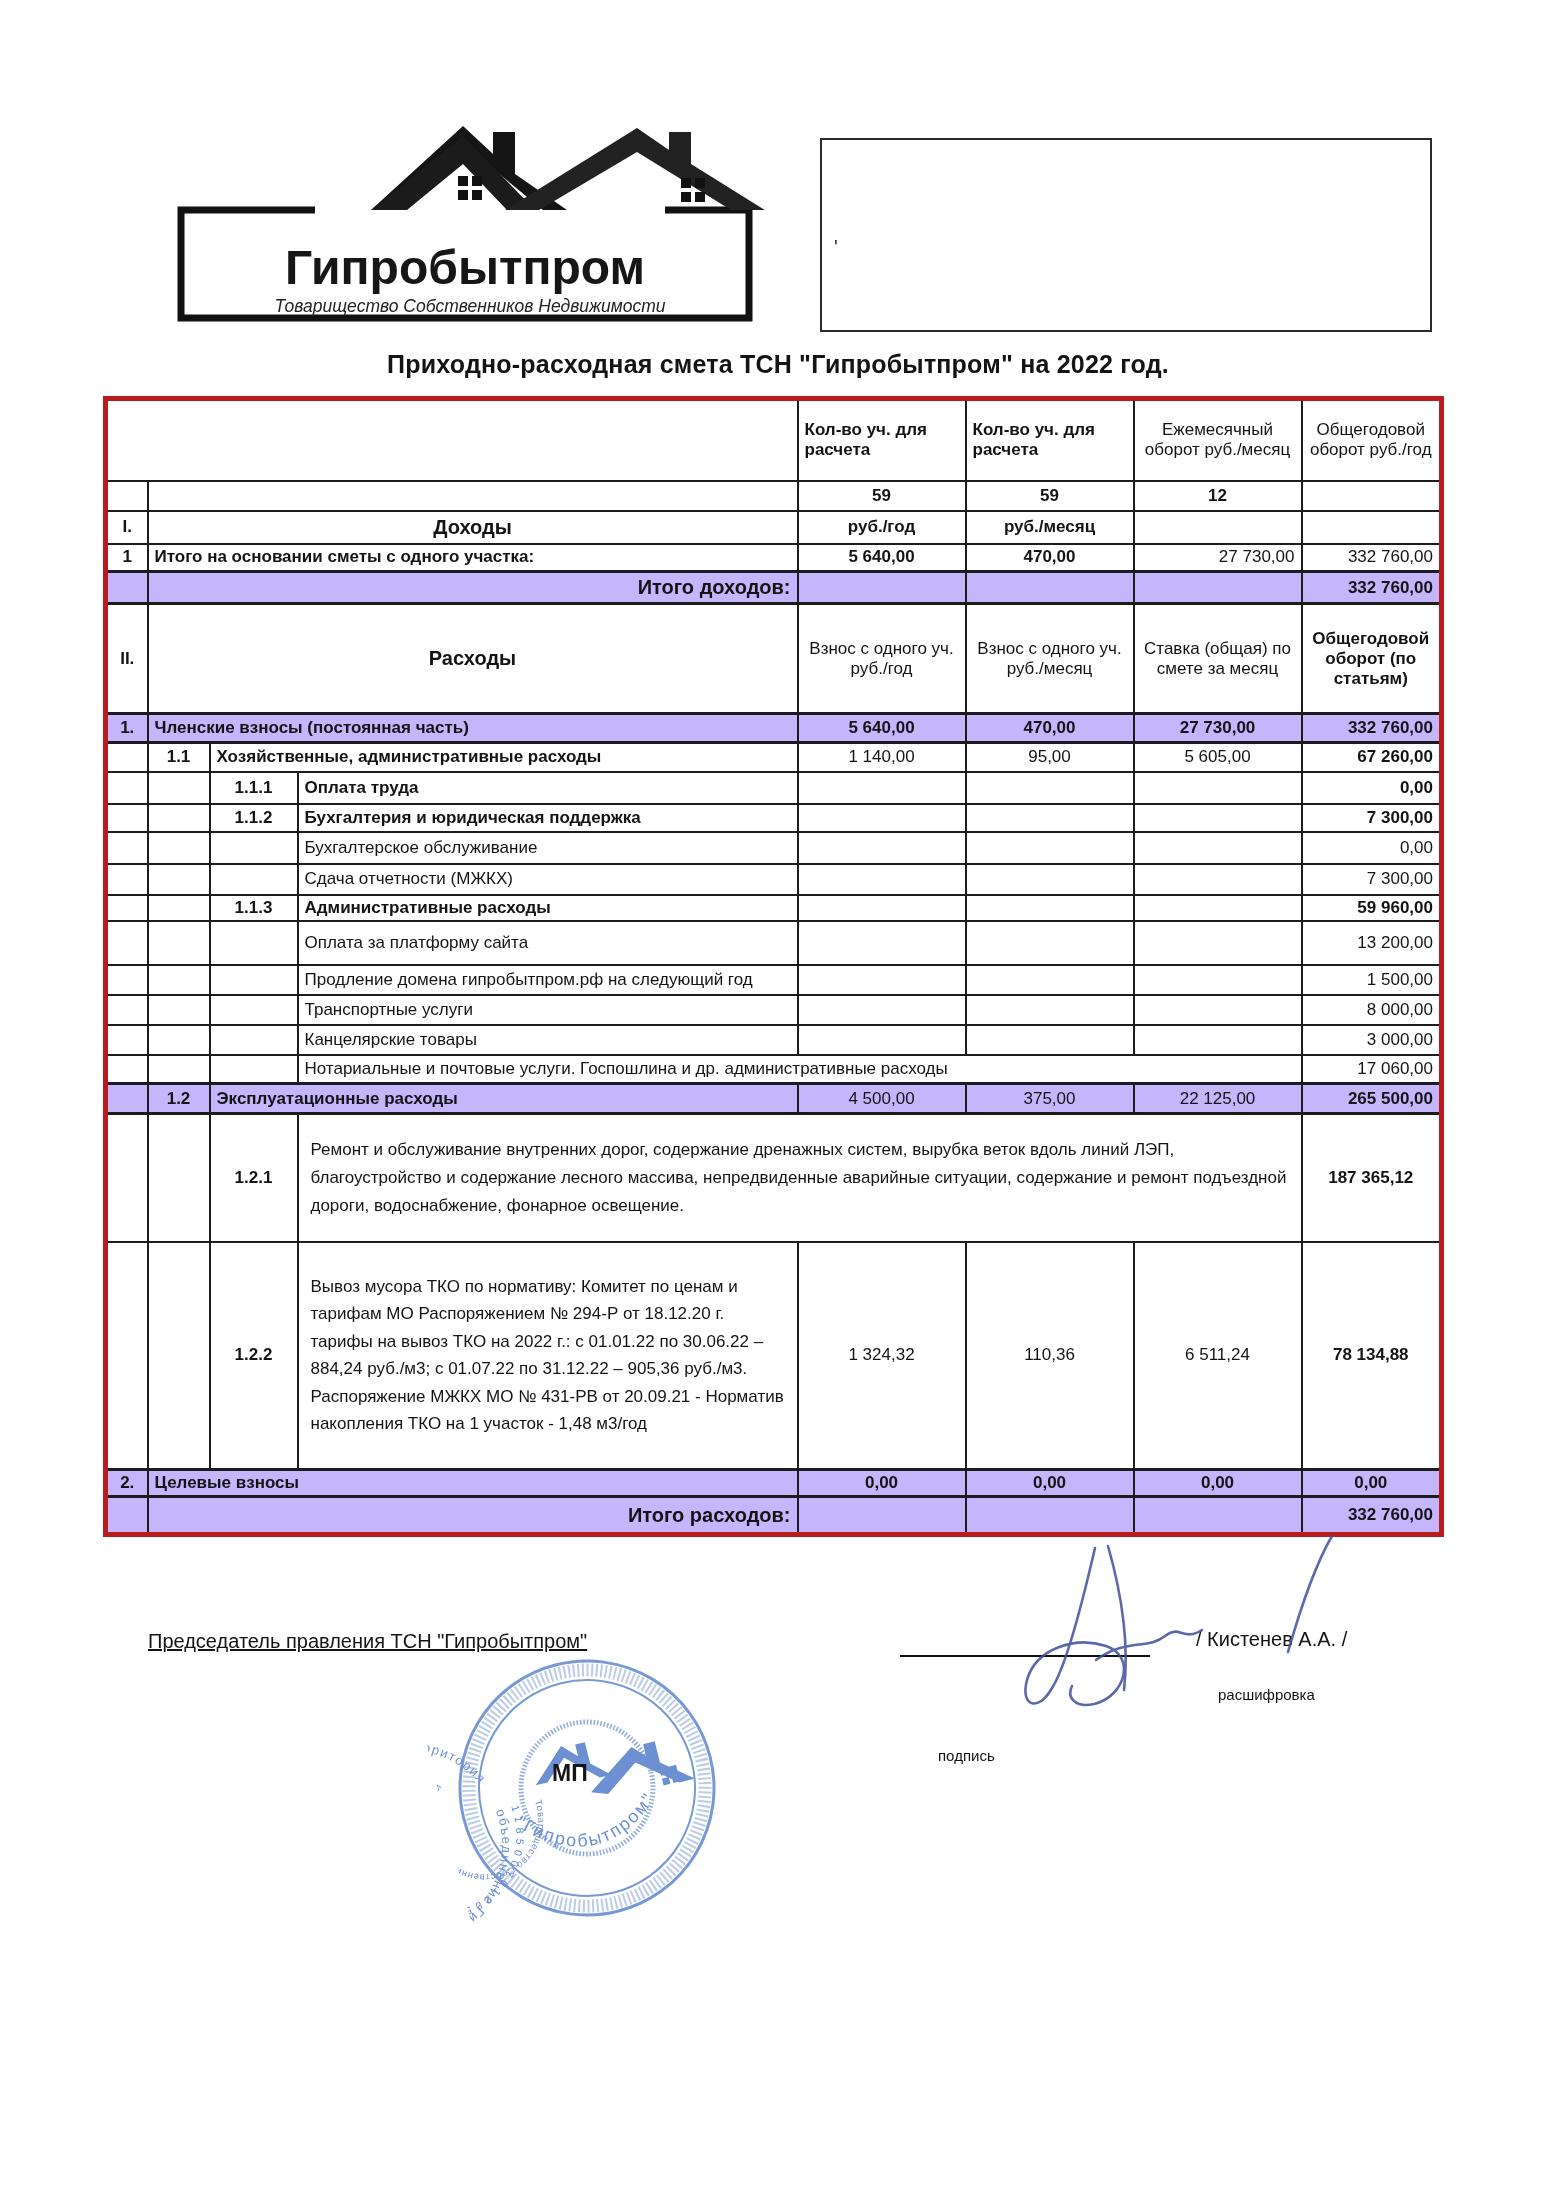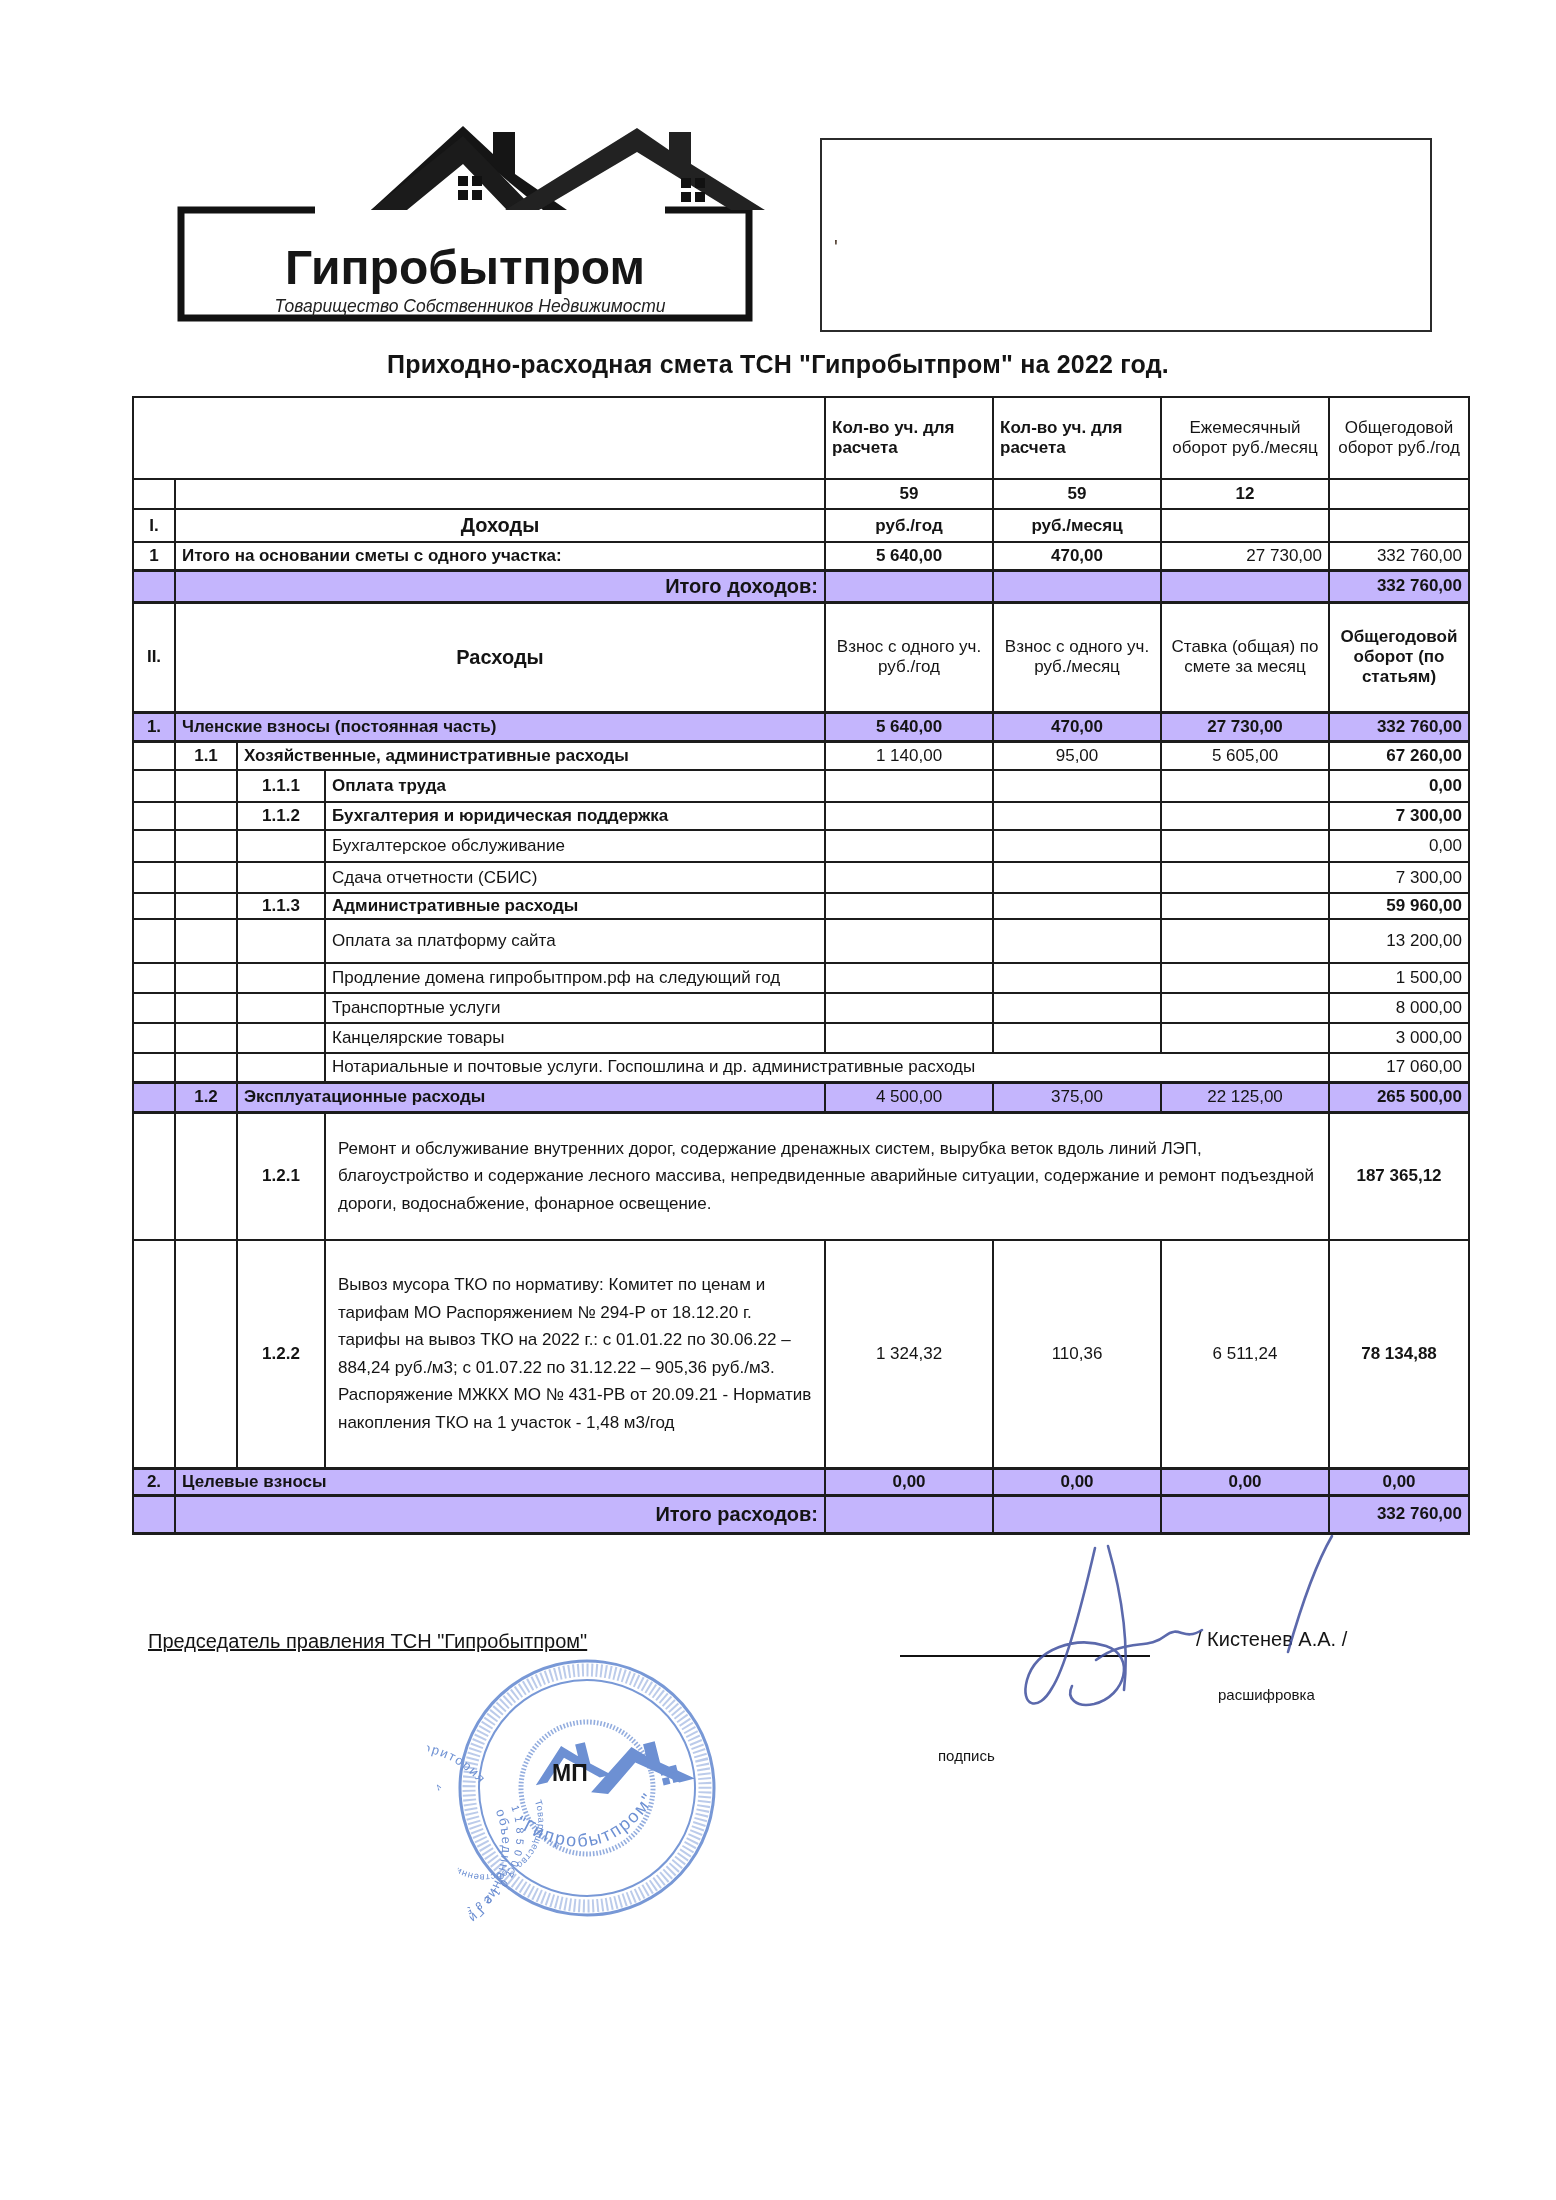--- a/index.html
+++ b/index.html
@@ -13,21 +13,21 @@
   
   #logo{left:175px;top:112px;width:600px;height:212px;}
   
   #top-box{left:820px;top:138px;width:608px;height:190px;border:2px solid #2b2b2b;}
   #top-box .mark{position:absolute;left:12px;top:96px;font-size:20px;color:#4a3728;}
 
   
   #doc-title{left:0;top:350px;width:100%;text-align:center;font-size:25px;font-weight:700;letter-spacing:.2px;}
 
   
-  #doc-table{position:absolute;left:132px;top:396px;width:1336px;border-collapse:collapse;table-layout:fixed;border:2px solid #b91c1c;}
+  #doc-table{position:absolute;left:103px;top:396px;width:1336px;border-collapse:collapse;table-layout:fixed;border:5px solid #b91c1c;}
   #doc-table td{border:2px solid #1c1c1c;font-size:17px;padding:1px 6px;vertical-align:middle;overflow:hidden;}
   #doc-table tr.sh td{background:#c4b5fd;border-top-width:3px;border-bottom-width:3px;}
   #doc-table td.c{text-align:center;}
   #doc-table td.r{text-align:right;}
   #doc-table td.b{font-weight:700;}
   #doc-table td.big{font-size:20px;}
   #doc-table td.lh{line-height:1.62;padding-left:12px;}
   col.ci1{width:42px;}col.ci2{width:62px;}col.ci3{width:88px;}col.cl{width:500px;}
   col.cn1{width:168px;}col.cn2{width:168px;}col.cn3{width:168px;}col.cn4{width:140px;}
 
@@ -177,21 +177,21 @@
         <td>Бухгалтерское обслуживание</td>
         <td></td>
         <td></td>
         <td></td>
         <td class="r">0,00</td>
       </tr>
       <tr style="height: 31px;">
         <td></td>
         <td></td>
         <td></td>
-        <td>Сдача отчетности (СБИС)</td>
+        <td>Сдача отчетности (МЖКХ)</td>
         <td></td>
         <td></td>
         <td></td>
         <td class="r">7 300,00</td>
       </tr>
       <tr style="height: 26px;">
         <td></td>
         <td></td>
         <td class="c b">1.1.3</td>
         <td class="b">Административные расходы</td>

